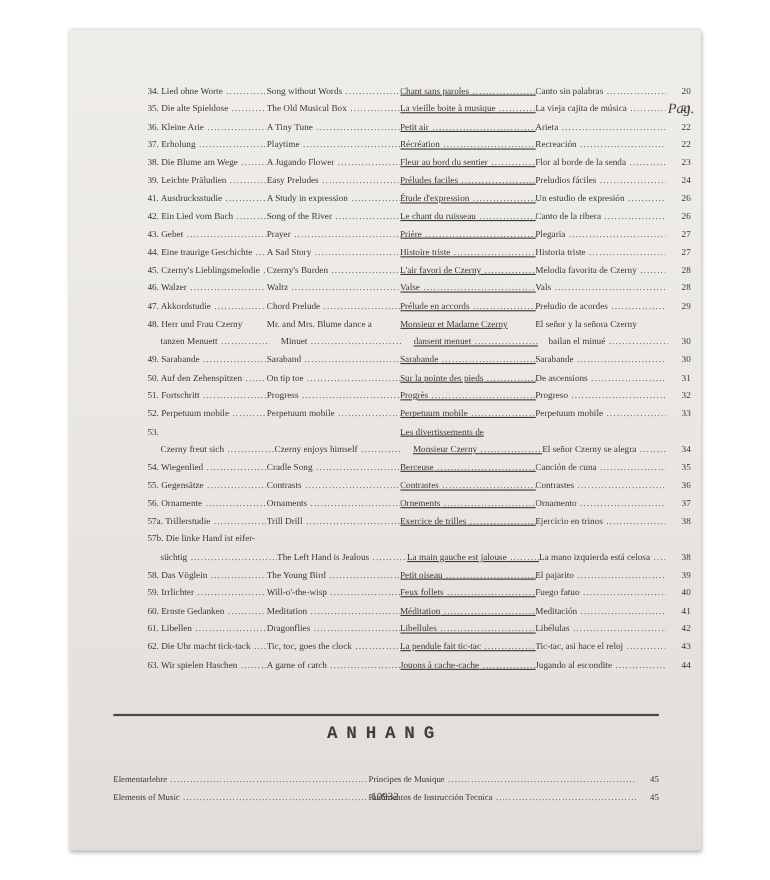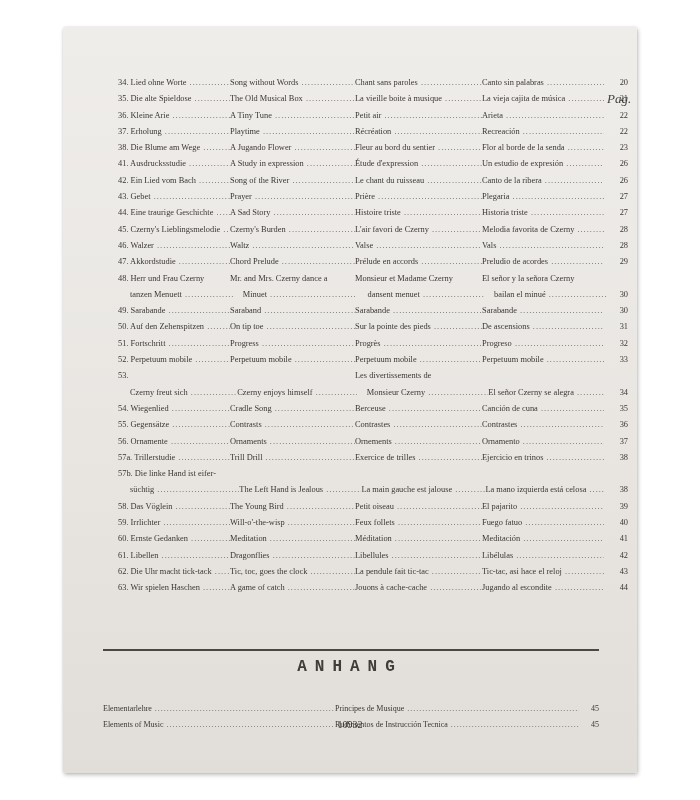--- a/index.html
+++ b/index.html
@@ -11,25 +11,25 @@
     position:absolute; left:63px; top:27px; width:574px; height:746px;
     background:linear-gradient(180deg,#efedea 0%,#e9e6e2 55%,#e1ddd9 100%);
     box-shadow: 1px 2px 4px rgba(0,0,0,0.25), 0 0 2px rgba(0,0,0,0.12);
     border-radius:2px;
   }
   .pg-head {
     position:absolute; left:544px; top:64px; font-size:13px; color:#444; font-style:italic;
   }
   .toc { position:absolute; left:55px; top:48px; width:510px; }
   .row { position:relative; font-size:8.4px; color:#3a3734; }
-  .row .line { display:flex; height:16.3px; line-height:16.3px; }
+  .row .line { display:flex; height:16.3px; line-height:16.3px;margin-left:16px; }
   .cell { position:relative; overflow:hidden; white-space:nowrap; }
   .c1 { width:112px; }
   .c2 { width:125px; }
-  .c3 { width:127px; }
+  .c3 { width:127px;text-decoration:underline; }
   .c4 { width:122px;font-family:Liberation Serif, serif; }
   .c5 { width:24px; text-align:right; }
   .dots::after {
     content:" ....................................................................................";
     letter-spacing:1px; color:#55514d;
   }
   .indent { padding-left:12px; }
   .indent2 { padding-left:10px; }
   .rule {
     position:absolute; left:40px; top:622px; width:496px; height:2px; background:#4a4744;
@@ -91,20 +91,29 @@
         <div class="line">
           <div class="cell c1 dots">38. Die Blume am Wege</div>
           <div class="cell c2 dots">A Jugando Flower</div>
           <div class="cell c3 dots">Fleur au bord du sentier</div>
           <div class="cell c4 dots">Flor al borde de la senda</div>
           <div class="cell c5">23</div>
         </div>
       </div>
       <div class="row">
         <div class="line">
+          <div class="cell c1 dots">39. Leichte Präludien</div>
+          <div class="cell c2 dots">Easy Preludes</div>
+          <div class="cell c3 dots">Préludes faciles</div>
+          <div class="cell c4 dots">Preludios fáciles</div>
+          <div class="cell c5">24</div>
+        </div>
+      </div>
+      <div class="row">
+        <div class="line">
           <div class="cell c1 dots">41. Ausdrucksstudie</div>
           <div class="cell c2 dots">A Study in expression</div>
           <div class="cell c3 dots">Étude d'expression</div>
           <div class="cell c4 dots">Un estudio de expresión</div>
           <div class="cell c5">26</div>
         </div>
       </div>
       <div class="row">
         <div class="line">
           <div class="cell c1 dots">42. Ein Lied vom Bach</div>
@@ -155,21 +164,21 @@
           <div class="cell c1 dots">47. Akkordstudie</div>
           <div class="cell c2 dots">Chord Prelude</div>
           <div class="cell c3 dots">Prélude en accords</div>
           <div class="cell c4 dots">Preludio de acordes</div>
           <div class="cell c5">29</div>
         </div>
       </div>
       <div class="row">
         <div class="line">
           <div class="cell c1">48. Herr und Frau Czerny</div>
-          <div class="cell c2">Mr. and Mrs. Czerny dance a</div>
+          <div class="cell c2">Mr. and Mrs. Blume dance a</div>
           <div class="cell c3">Monsieur et Madame Czerny</div>
           <div class="cell c4">El señor y la señora Czerny</div>
           <div class="cell c5"></div>
         </div>
         <div class="line">
           <div class="cell c1 dots indent">tanzen Menuett</div>
           <div class="cell c2 dots indent2">Minuet</div>
           <div class="cell c3 dots indent2">dansent menuet</div>
           <div class="cell c4 dots indent2">bailan el minué</div>
           <div class="cell c5">30</div>

